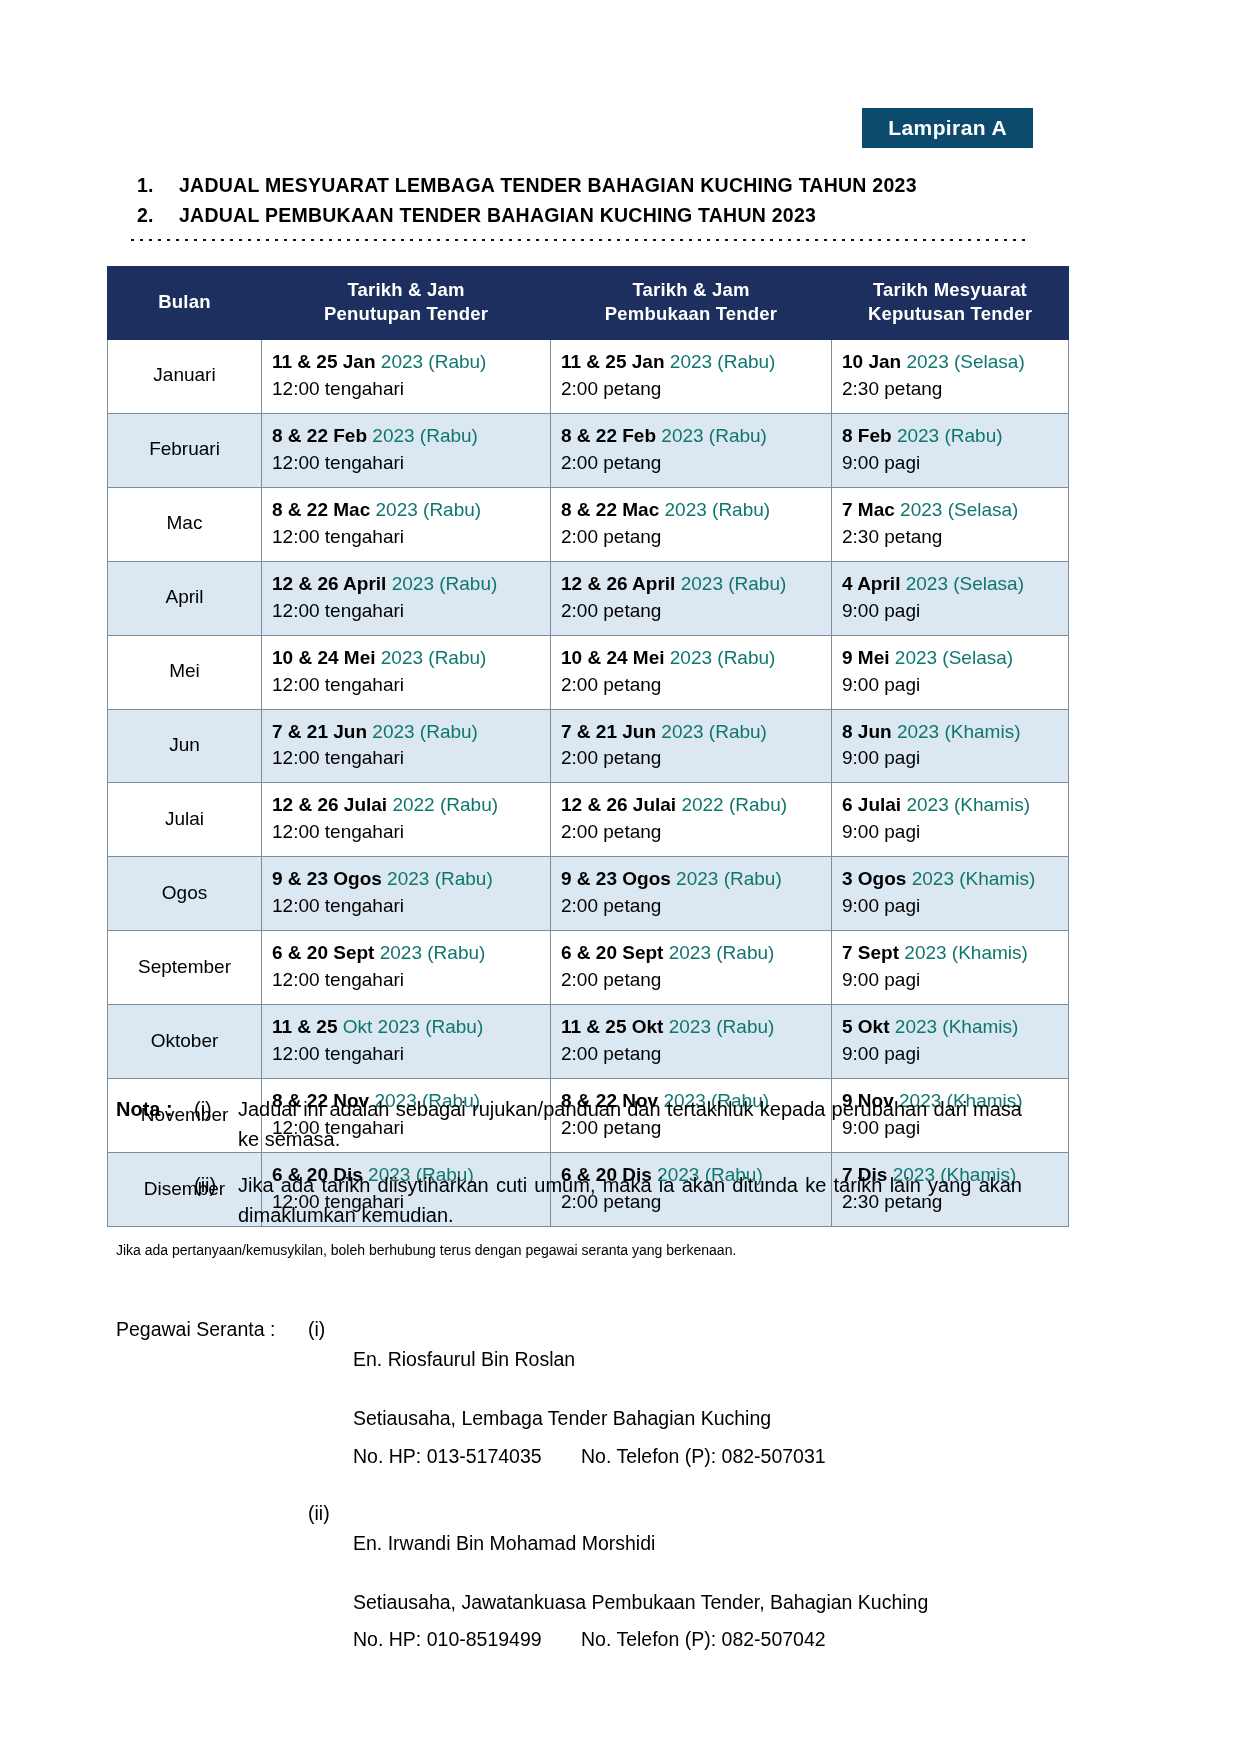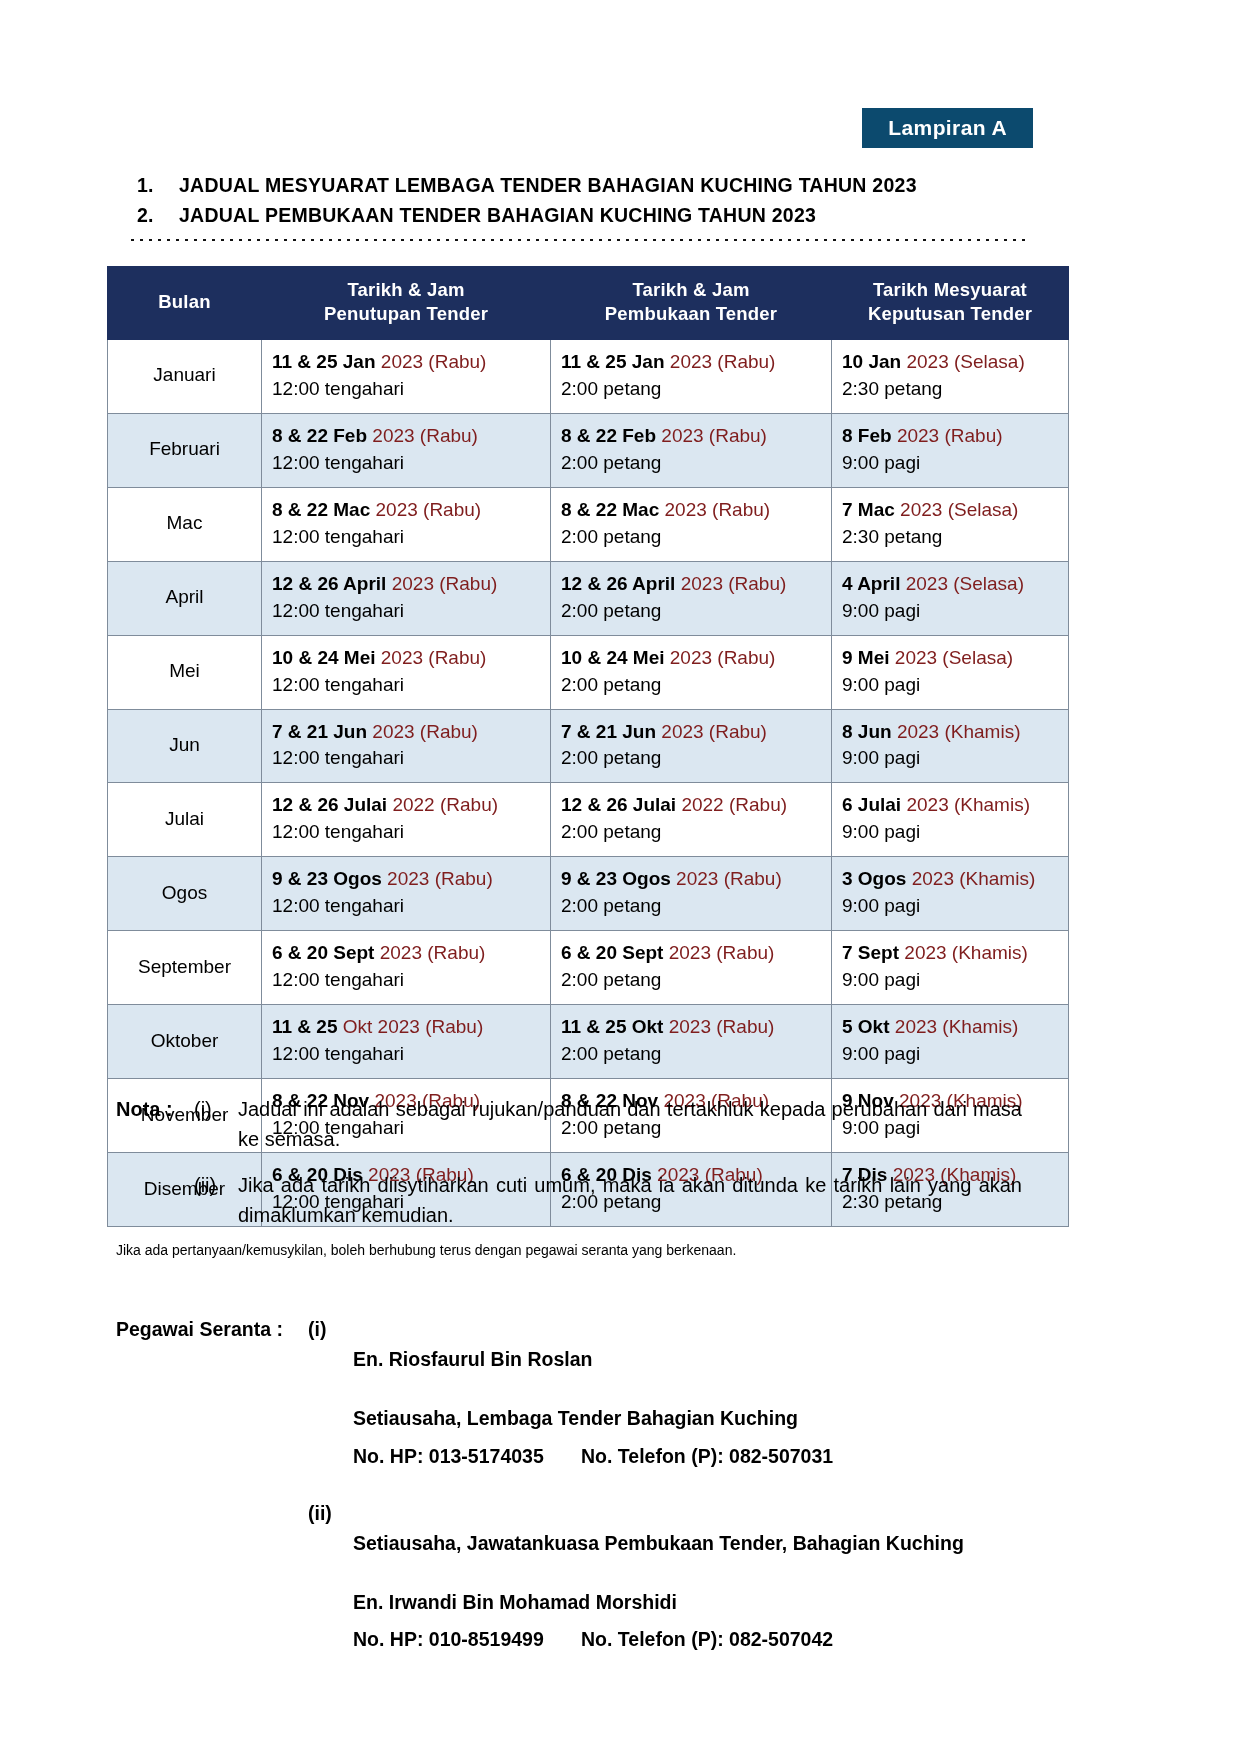--- a/index.html
+++ b/index.html
@@ -116,21 +116,21 @@
   }
   td.month {
     text-align: center;
     font-size: 19px;
     padding-left: 4px;
     padding-right: 4px;
   }
   .l1 { white-space: nowrap; }
   .l2 { white-space: nowrap; }
   .b { font-weight: bold; }
-  .day { color: #7f1d1d; }
+  .day { color: #0f766e; }
 
   
   .nota {
     position: absolute;
     top: 1094px;
     left: 116px;
     width: 906px;
     font-size: 20px;
     line-height: 1.5;
   }
@@ -163,21 +163,20 @@
   }
 
   
   .pegawai {
     position: absolute;
     top: 1315px;
     left: 116px;
     width: 920px;
     font-size: 19.5px;
     line-height: 1.5;
-    font-weight: bold;
   }
   .peg-head {
     display: flex;
   }
   .peg-title {
     flex: 0 0 192px;
   }
   .peg-rom {
     flex: 0 0 45px;
   }
@@ -448,22 +447,22 @@
           <span class="peg-hp">No. HP: 013-5174035</span>
           <span>No. Telefon (P): 082-507031</span>
         </div>
       </span>
     </div>
 
     <div class="peg-block-2">
       <span class="peg-title">&nbsp;</span>
       <span class="peg-rom">(ii)</span>
       <span class="peg-body">
+        <div class="peg-line">En. Irwandi Bin Mohamad Morshidi</div>
         <div class="peg-line">Setiausaha, Jawatankuasa Pembukaan Tender, Bahagian Kuching</div>
-        <div class="peg-line">En. Irwandi Bin Mohamad Morshidi</div>
         <div class="peg-contact">
           <span class="peg-hp">No. HP: 010-8519499</span>
           <span>No. Telefon (P): 082-507042</span>
         </div>
       </span>
     </div>
   </div>
 
 </div>
 

